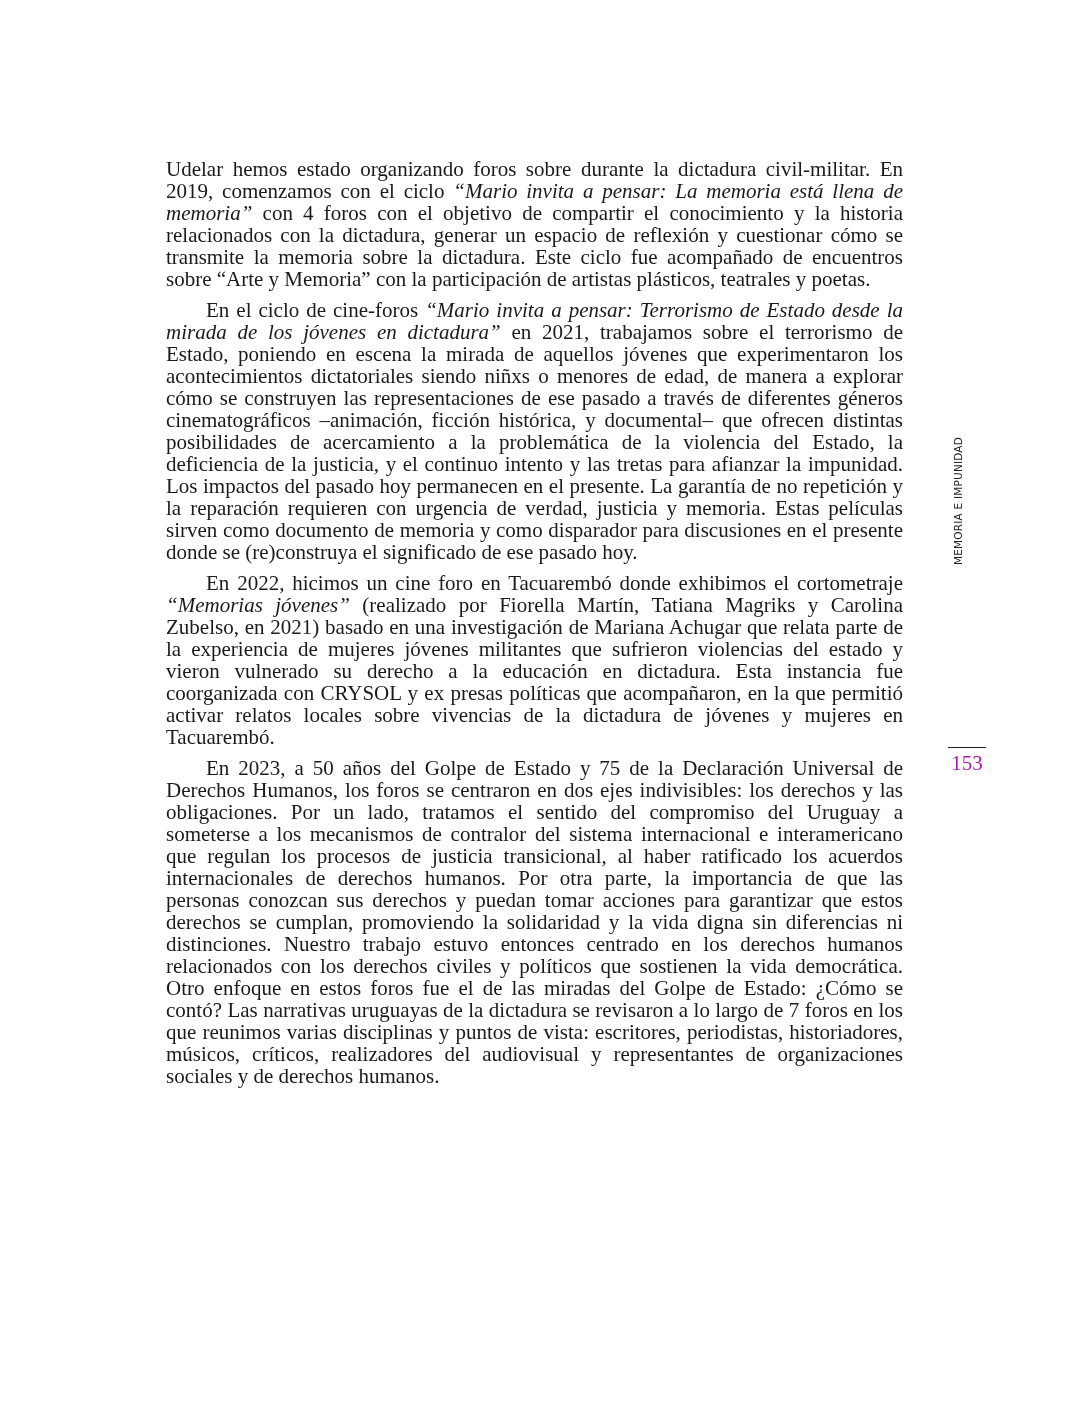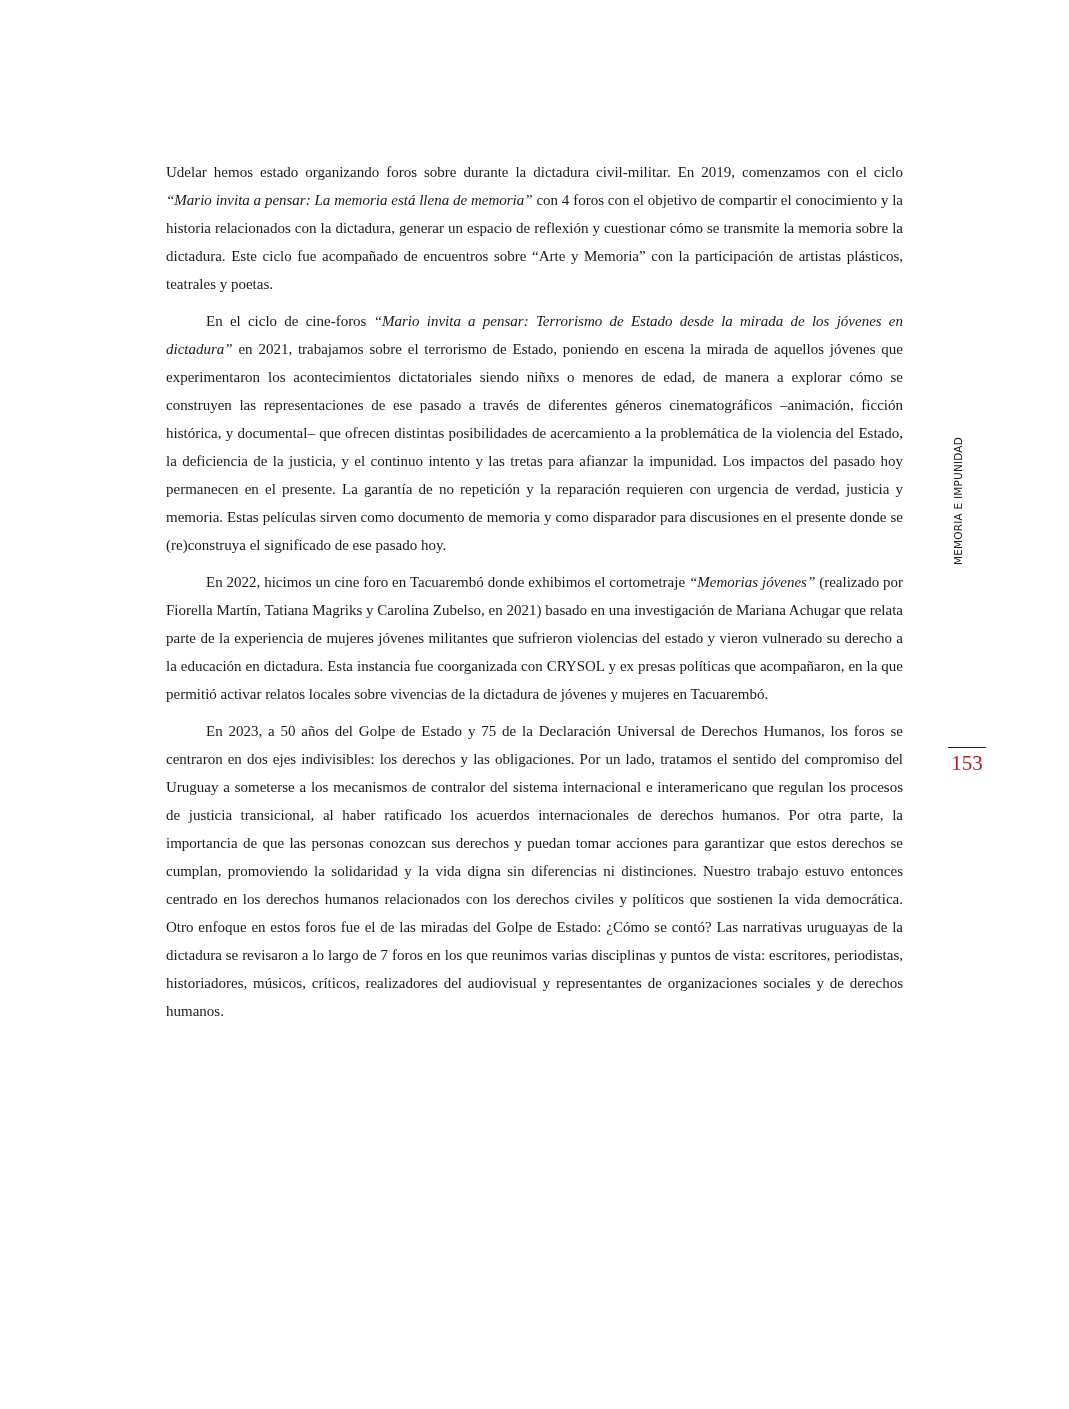--- a/index.html
+++ b/index.html
@@ -13,22 +13,22 @@
       position: relative;
       overflow: hidden;
       color: #1a1a1a;
       font-family: "Liberation Serif", "DejaVu Serif", serif;
     }
     .text-block {
       position: absolute;
       left: 166px;
       top: 158px;
       width: 737px;
-      font-size: 15px;
-      line-height: 28px;
+      font-size: 21px;
+      line-height: 22px;
       text-align: justify;
       hyphens: manual;
     }
     .para {
       margin: 0 0 9px 0;
     }
     .para.indent {
       text-indent: 40px;
     }
     .para em {
@@ -49,21 +49,21 @@
     .folio {
       position: absolute;
       left: 948px;
       top: 747px;
       width: 38px;
       border-top: 1.5px solid #222222;
       text-align: center;
       padding-top: 2px;
       font-size: 21px;
       line-height: 26px;
-      color: #b91c1c;
+      color: #a21caf;
     }
   </style>
 </head>
 <body>
 
 <div class="text-block">
   <p class="para">
     <span>Udelar hemos estado organizando foros sobre durante la dictadura civil-militar. En 2019, comenzamos con el ciclo </span><em>“Mario invita a pensar: La memoria está llena de memoria”</em><span> con 4 foros con el objetivo de compartir el conocimiento y la historia relacionados con la dicta­dura, generar un espacio de reflexión y cuestionar cómo se transmite la memoria sobre la dictadura. Este ciclo fue acompañado de encuentros sobre “Arte y Memoria” con la partici­pación de artistas plásticos, teatrales y poetas.</span>
   </p>
   <p class="para indent">

